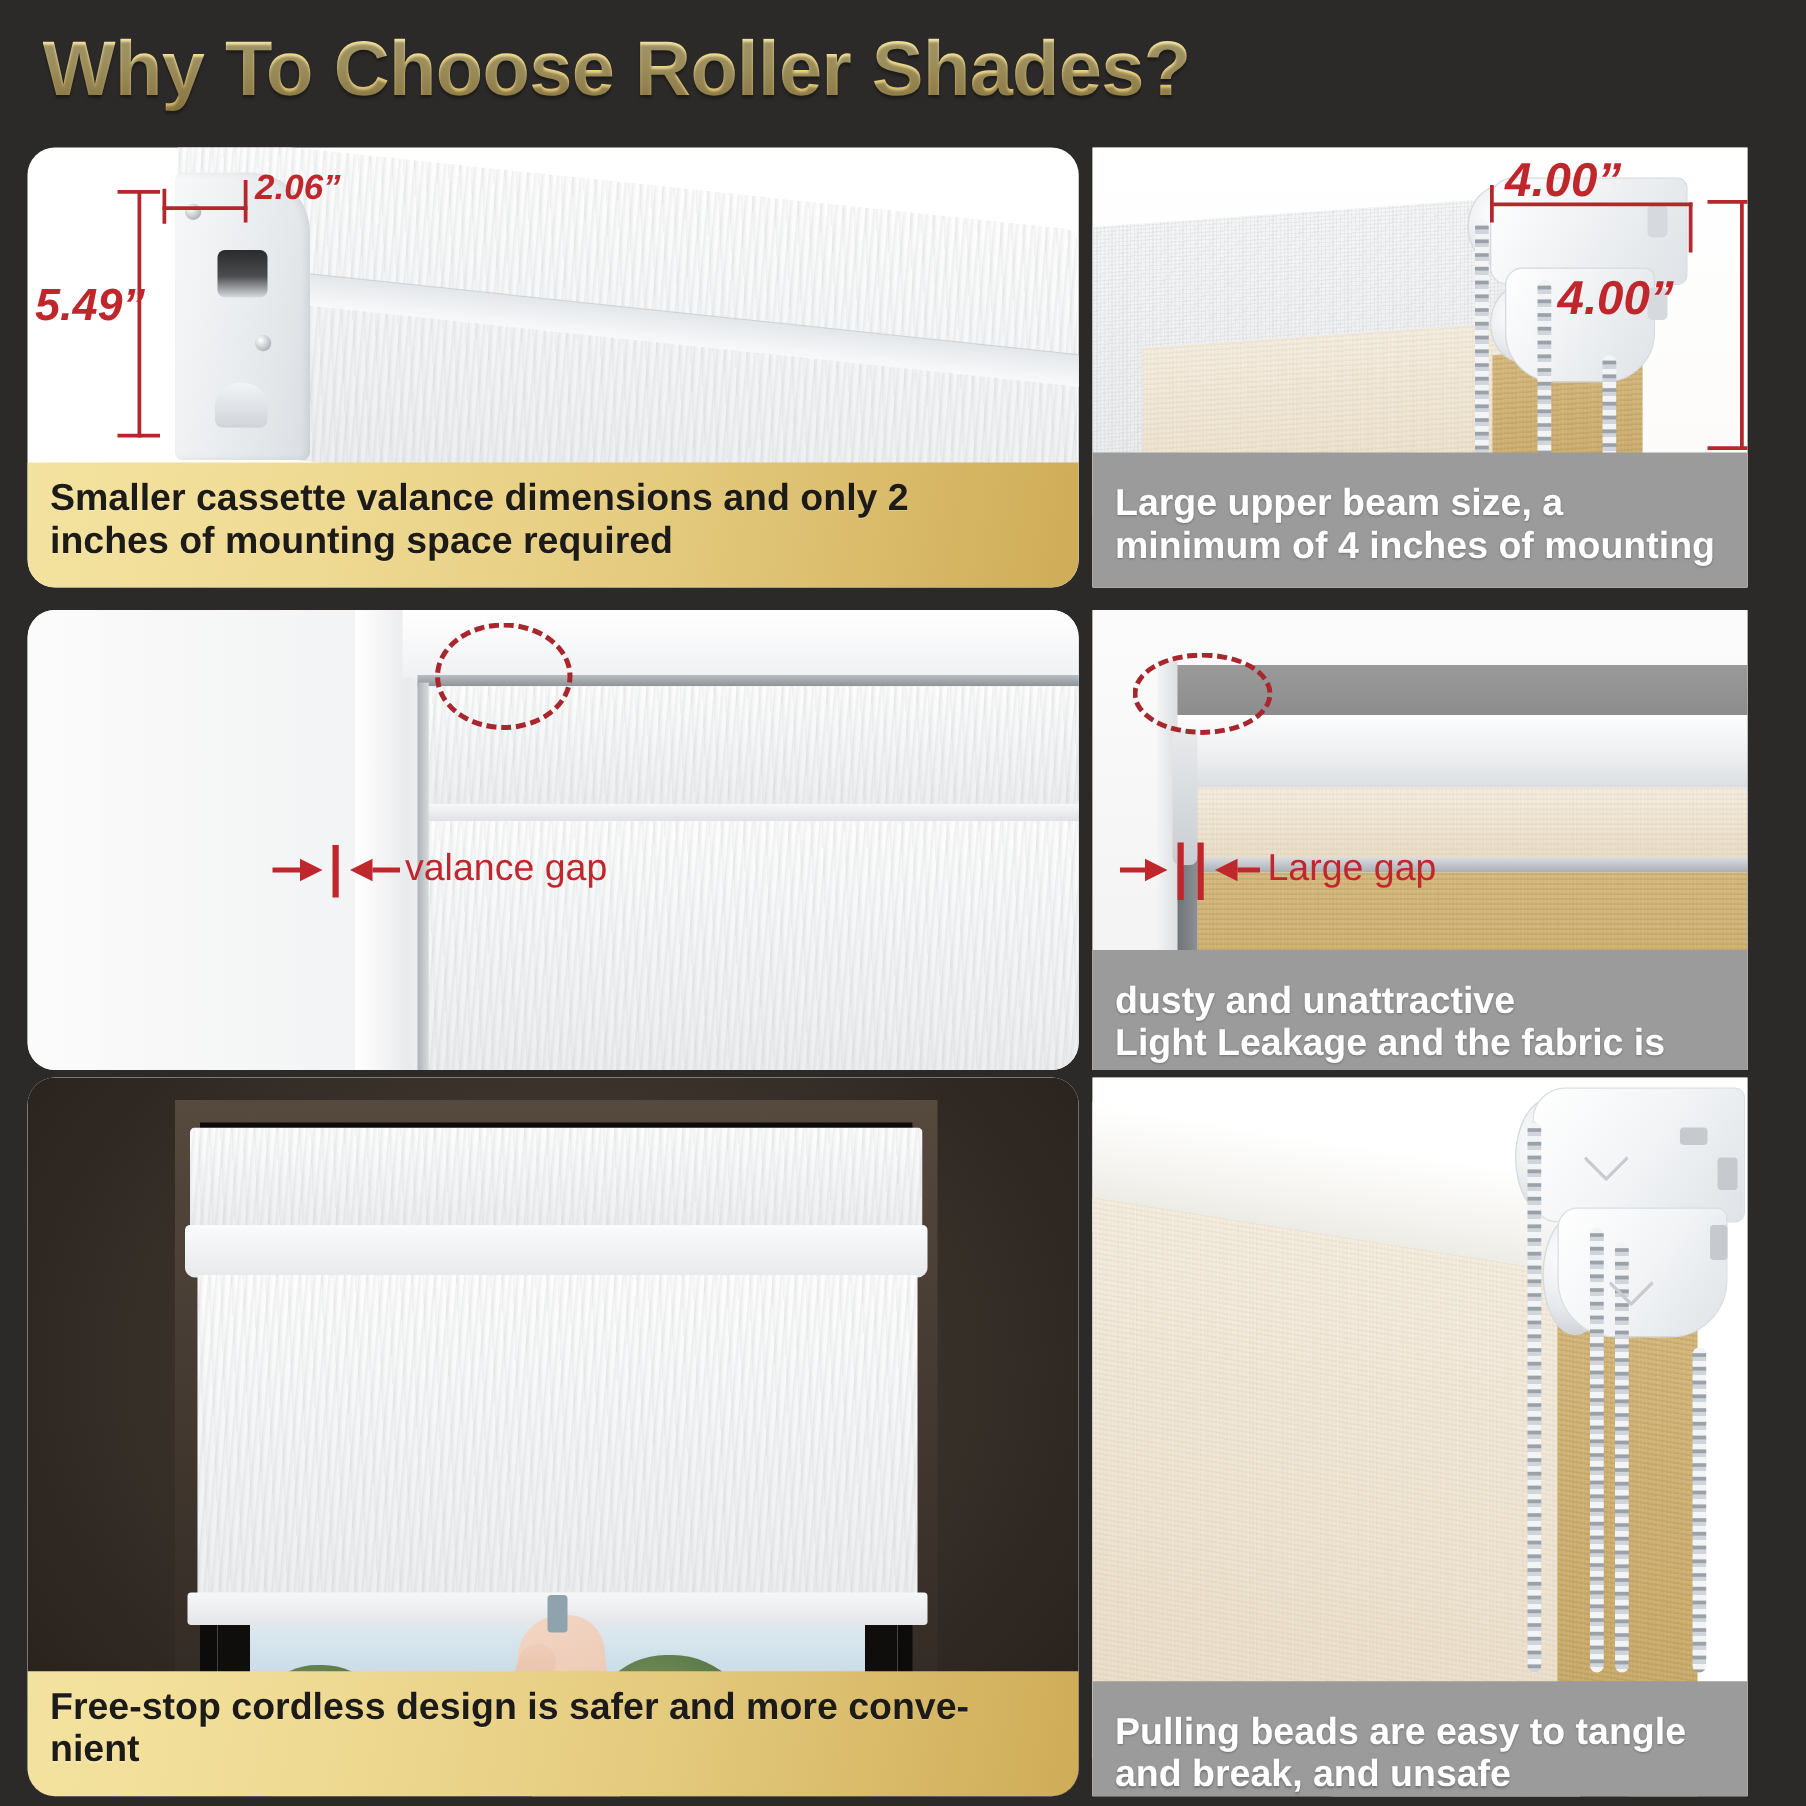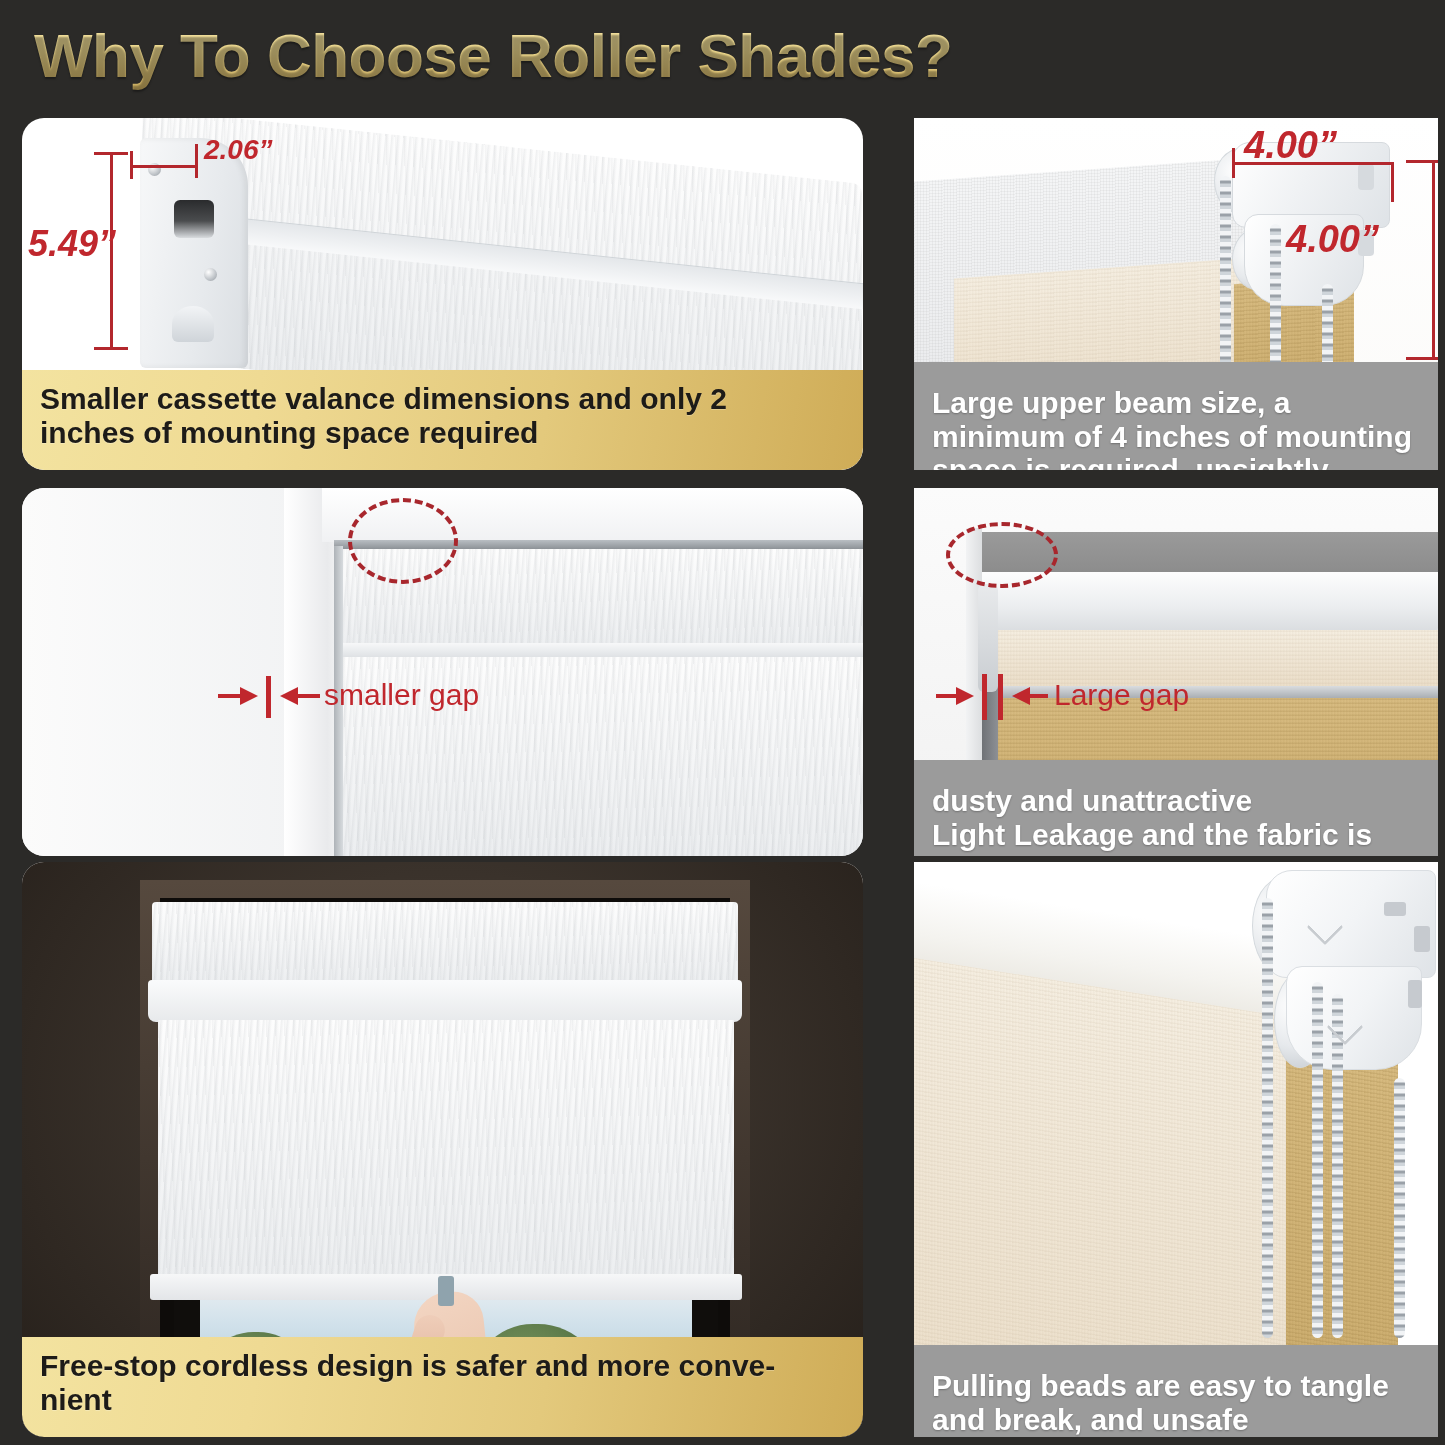--- a/index.html
+++ b/index.html
@@ -37,21 +37,21 @@
   .grid {
     position: absolute;
     top: 110px;
     left: 0;
     width: 1445px;
     height: 1335px;
   }
 
   .panel { position: absolute; overflow: hidden; background: #fff; }
   .panel.left  { left: 22px;  width: 841px; border-radius: 22px; }
-  .panel.right { left: 874px; width: 524px; border-radius: 0; margin-left: 40px; }
+  .panel.right { left: 874px; width: 524px; border-radius: 0; }
 
   .row1 { top: 8px;   height: 352px; }
   .row2 { top: 378px; height: 368px; }
   .row3 { top: 752px; height: 575px; }
 
   .panel.left.row1  { height: 352px; }
   .panel.right.row1 { height: 352px; }
   .panel.left.row2  { height: 368px; }
   .panel.right.row2 { height: 368px; }
   .panel.left.row3  { height: 575px; }
@@ -414,21 +414,20 @@
 
       <div class="dim-line v" style="left:518px; top:42px; height:200px;"></div>
       <div class="tick" style="left:492px; top:42px; width:44px; height:3px;"></div>
       <div class="tick" style="left:492px; top:239px; width:44px; height:3px;"></div>
       <div class="dim-text" style="left:372px; top:100px; font-size:38px;">4.00”</div>
     </div>
 
     <div class="caption grey h1">
       <span class="cap-line">Large upper beam size, a</span>
       <span class="cap-line">minimum of 4 inches of mounting</span>
-      <span class="cap-line">space is required, unsightly</span>
     </div>
   </div>
 
   <div class="panel left row2">
     <div class="art">
       <div class="p3-wallL"></div>
       <div class="p3-jamb"></div>
       <div class="p3-head"></div>
       <div class="p3-rail"></div>
       <div class="p3-sh1 brushed"></div>
@@ -436,21 +435,21 @@
       <div class="p3-sh2 brushed"></div>
       <div class="p3-edge"></div>
 
       <div class="dashed-circle" style="left:326px; top:10px; width:110px; height:86px;"></div>
 
       <div class="arrow-tail" style="left:196px; top:206px; width:24px;"></div>
       <div class="arrow-r" style="left:218px; top:199px;"></div>
       <div class="gap-bar" style="left:244px; top:188px; height:42px;"></div>
       <div class="arrow-l" style="left:258px; top:199px;"></div>
       <div class="arrow-tail" style="left:276px; top:206px; width:22px;"></div>
-      <div class="gap-label" style="left:302px; top:190px;">smaller gap</div>
+      <div class="gap-label" style="left:302px; top:190px;">valance gap</div>
     </div>
 
   </div>
 
   <div class="panel right row2">
     <div class="art">
       <div class="p4-bg"></div>
       <div class="p4-greytop"></div>
       <div class="p4-beam"></div>
       <div class="p4-cream fabric-cream"></div>

